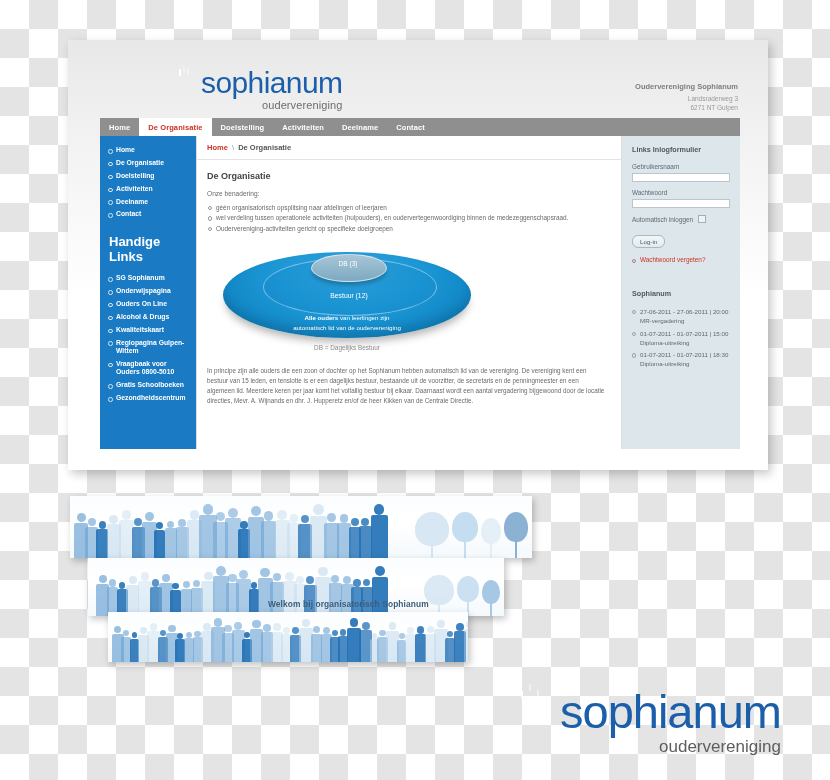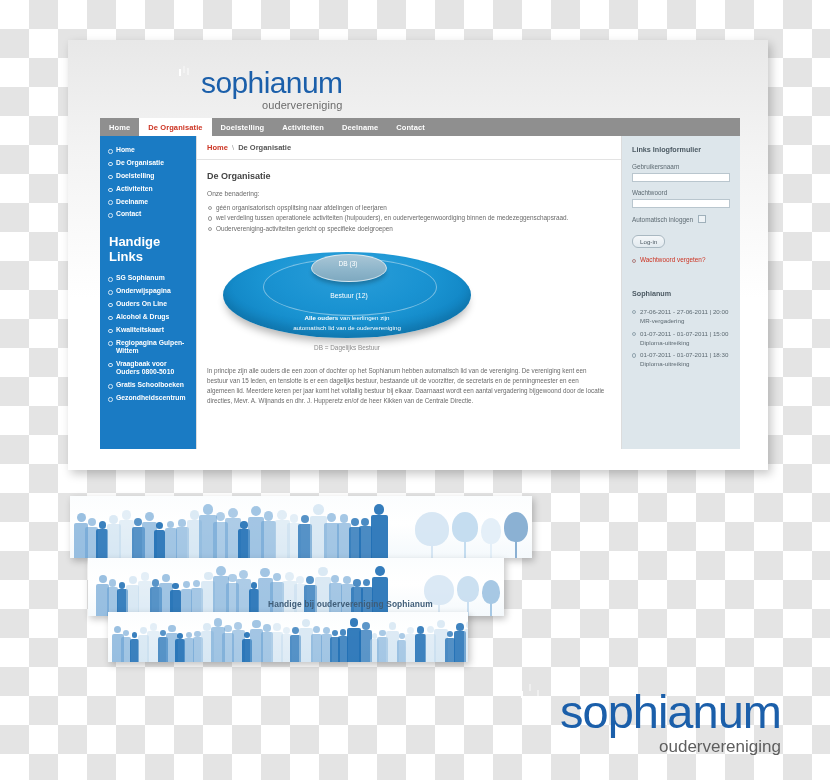--- a/index.html
+++ b/index.html
@@ -492,20 +492,25 @@
           <span class="head" style="background:#1a7bc4;"></span>
           <span class="body" style="background:#1a7bc4;"></span>
         </span>
       </div>
       <div id="brand-text">
         <div id="brand-name">sophianum</div>
         <div id="brand-sub">oudervereniging</div>
       </div>
     </div>
 
+    <div id="header-address">
+      <div id="org-line">Oudervereniging Sophianum</div>
+      <div class="addr-line">Landsraderweg 3</div>
+      <div class="addr-line">6271 NT Gulpen</div>
+    </div>
   </div>
 
   <div id="navbar">
       <div class="nav-item">Home</div>
       <div class="nav-item active">De Organisatie</div>
       <div class="nav-item">Doelstelling</div>
       <div class="nav-item">Activiteiten</div>
       <div class="nav-item">Deelname</div>
       <div class="nav-item">Contact</div>
     </div>
@@ -842,21 +847,21 @@
       </span>
       <span class="tree" style="opacity: 0.85;">
         <span class="crown" style="width:22px;height:26px;background:#c3dbef;display:block;"></span>
         <span class="trunk" style="height:14px;background:#c3dbef;display:block;"></span>
       </span>
       <span class="tree" style="opacity: 0.9;">
         <span class="crown" style="width:18px;height:24px;background:#9ec3e2;display:block;"></span>
         <span class="trunk" style="height:12px;background:#9ec3e2;display:block;"></span>
       </span>
     </div>
-  <div id="banner-2-caption">Handige bij oudervereniging Sophianum</div>
+  <div id="banner-2-caption">Welkom bij organisatorisch Sophianum</div>
 </div>
 
 <div class="banner" id="banner-3">
   <div class="banner-bg"></div>
   <div class="crowd" style="left:4px;">
       <span class="pfig" style="opacity: 0.68; margin-right: -2.4px;">
         <i style="width:7.2px;height:7.2px;background:#6ba3d4;"></i>
         <b style="width:11.5px;height:28.5px;background:#6ba3d4;"></b>
       </span>
       <span class="pfig" style="opacity: 0.61; margin-right: -1.7px;">

